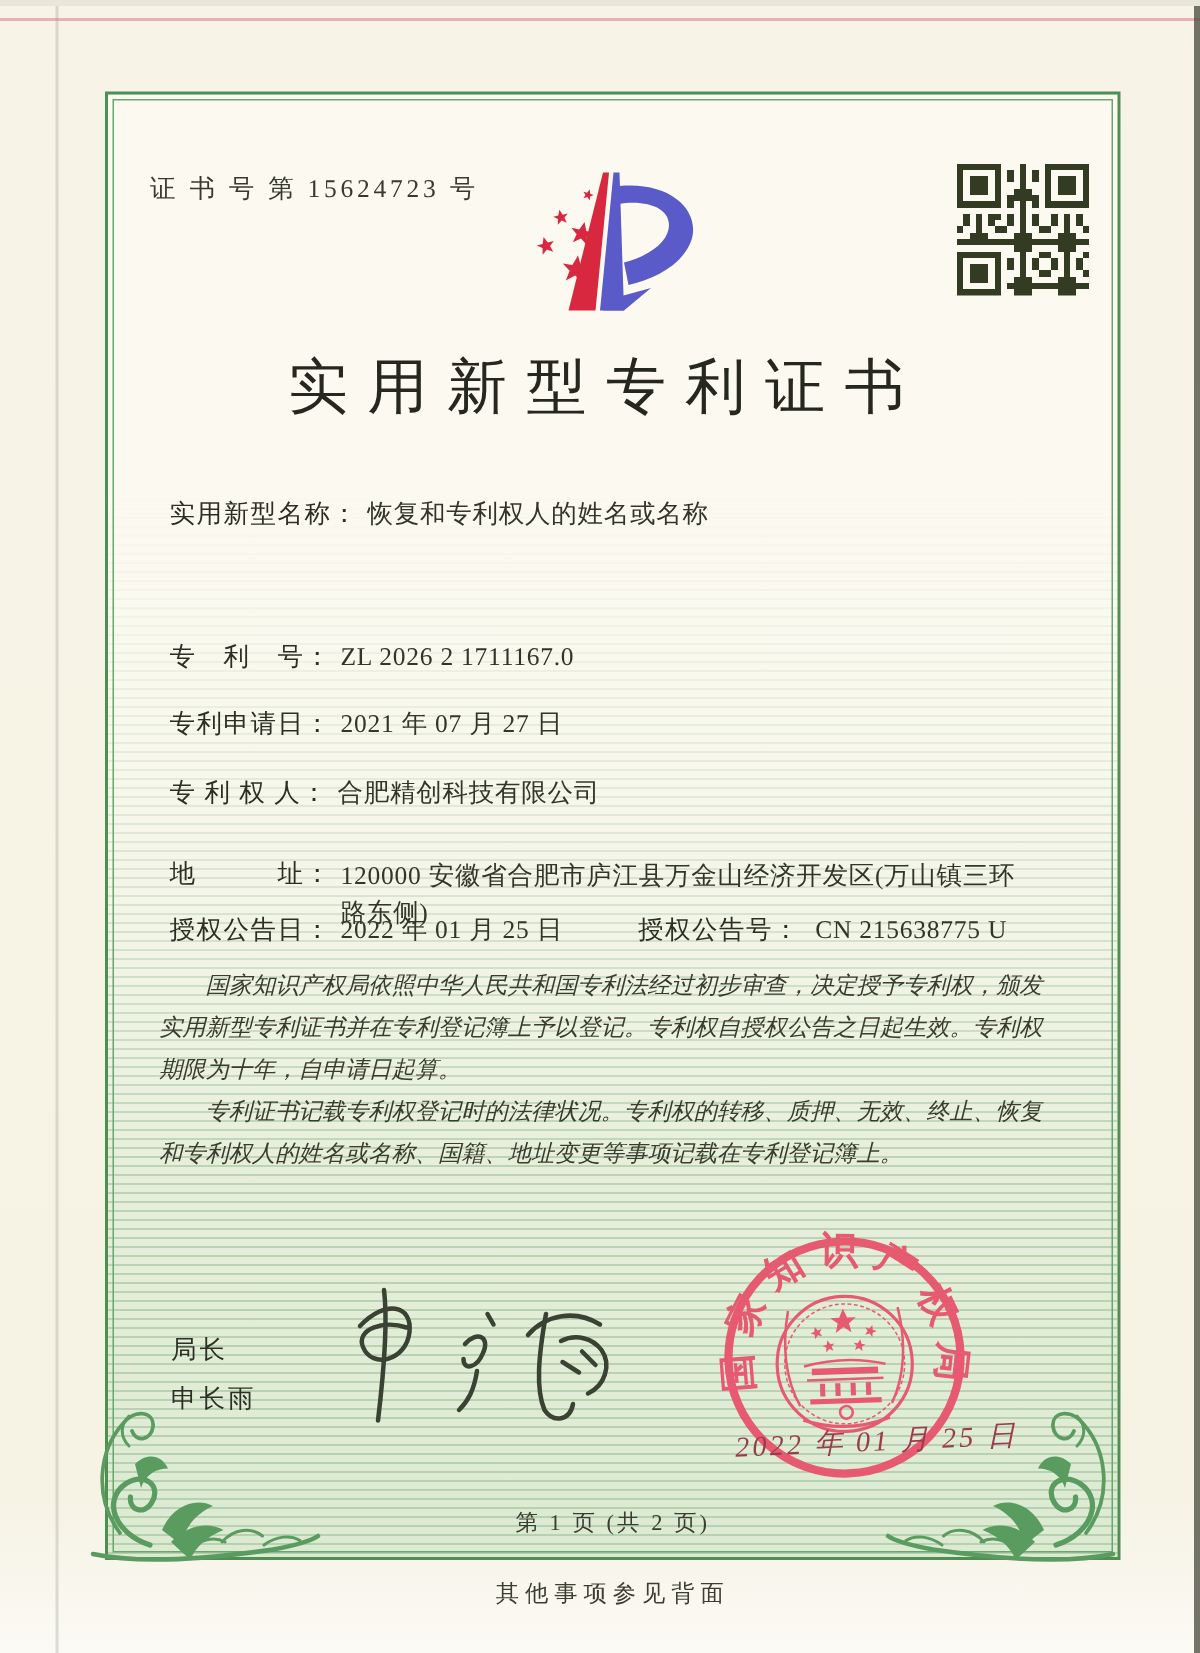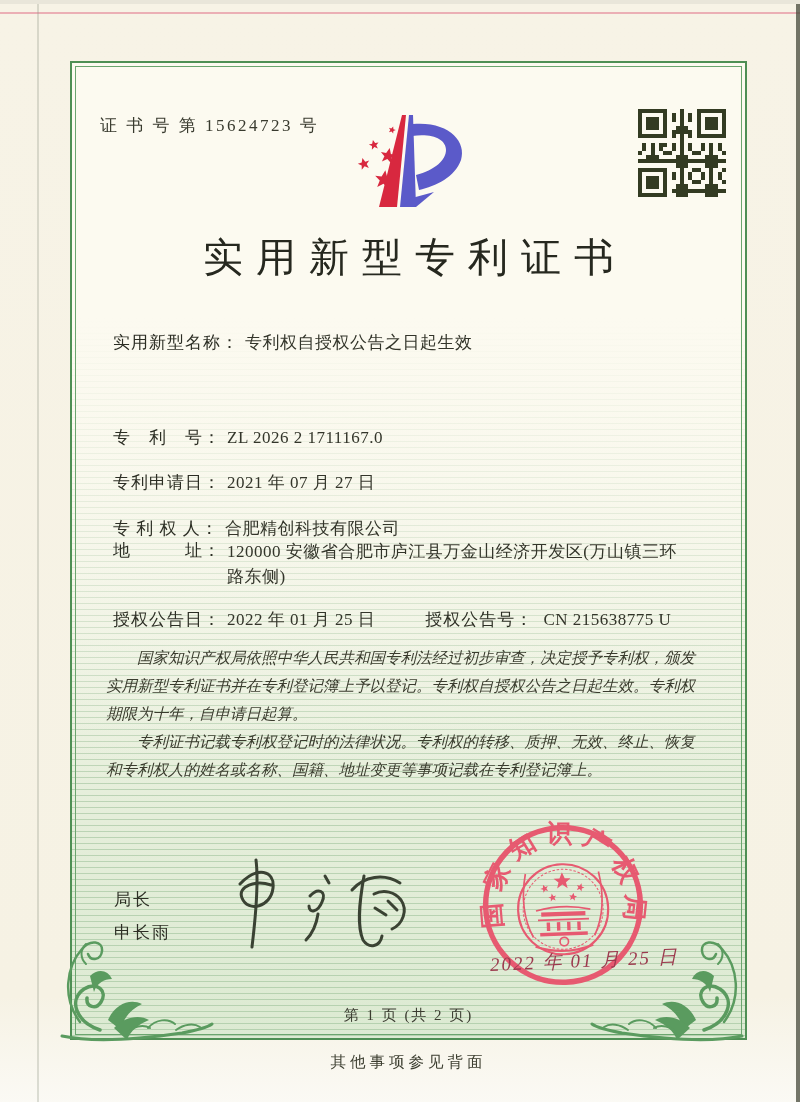--- a/index.html
+++ b/index.html
@@ -23,21 +23,21 @@
     position:absolute;left:70px;top:57px;width:677px;height:979px;
     border:2.5px solid var(--frame_green);
     background:
       linear-gradient(to bottom, rgba(252,250,240,1) 0%, rgba(252,250,240,1) 26%, rgba(252,250,240,0) 74%),
       repeating-linear-gradient(to bottom, rgba(118,168,118,.38) 0px, rgba(118,168,118,.38) 1px, rgba(235,243,228,0) 1px, rgba(235,243,228,0) 6px),
       linear-gradient(to bottom,#fcfaf0 0%,#f4f5e8 40%,#e7efdc 72%,#dcead2 100%);
   }
   .frame::after{content:"";position:absolute;inset:3px;border:1px solid #6aa56e;}
   .abs{position:absolute;}
   .cert-number{left:100px;top:110px;font-size:17px;letter-spacing:2.5px;color:#383a2e;}
-  .title{left:70px;width:677px;top:226px;text-align:center;font-size:40px;letter-spacing:13px;color:#26281f;text-indent:13px;}
+  .title{left:59px;width:677px;top:226px;text-align:center;font-size:40px;letter-spacing:13px;color:#26281f;text-indent:13px;}
   .row{left:113px;width:600px;display:flex;font-size:17px;line-height:1.3;}
   .row .lab{display:inline-block;min-width:106px;white-space:pre;letter-spacing:1px;color:#2c2e24;flex:none;}
   .row .val{margin-left:6px;letter-spacing:.5px;color:#33352a;}
   .val-wrap{display:inline-block;width:450px;line-height:1.45;}
   .pair2{margin-left:50px;white-space:nowrap;}
   .bodytext{left:106px;top:640px;width:590px;font-size:15.5px;line-height:28px;font-style:italic;color:#3a3c2e;}
   .bodytext p{text-indent:2em;}
   .sig-title{left:114px;top:884px;font-size:17px;letter-spacing:2px;}
   .sig-name{left:114px;top:917px;font-size:17px;letter-spacing:2px;}
   .page-num{left:70px;width:677px;top:1002px;text-align:center;font-size:15px;letter-spacing:2px;color:#3a3c30;}
@@ -338,35 +338,35 @@
         <rect x="16" y="20" width="1" height="1" fill="#333b22"></rect>
         <rect x="17" y="20" width="1" height="1" fill="#333b22"></rect>
         <rect x="18" y="20" width="1" height="1" fill="#333b22"></rect>
       </svg>
   </div>
 
   <div class="abs title">实用新型专利证书</div>
 
   <div class="abs row" style="top:328px;">
     <span class="lab">实用新型名称：</span>
-    <span class="val">专利权自授权公告之日起生效</span>
+    <span class="val">恢复和专利权人的姓名或名称</span>
   </div>
   <div class="abs row" style="top:423px;">
     <span class="lab">专　利　号：</span>
     <span class="val">ZL 2026 2 1711167.0</span>
   </div>
   <div class="abs row" style="top:468px;">
     <span class="lab">专利申请日：</span>
     <span class="val">2021 年 07 月 27 日</span>
   </div>
   <div class="abs row" style="top:514px;">
     <span class="lab">专 利 权 人：</span>
     <span class="val">合肥精创科技有限公司</span>
   </div>
-  <div class="abs row" style="top:536px;">
+  <div class="abs row" style="top:568px;">
     <span class="lab">地　　　址：</span>
     <span class="val val-wrap">120000 安徽省合肥市庐江县万金山经济开发区(万山镇三环路东侧)</span>
   </div>
   <div class="abs row" style="top:605px;">
     <span class="lab">授权公告日：</span>
     <span class="val">2022 年 01 月 25 日</span>
     <span class="pair2">
       <span class="lab" style="min-width:0;">授权公告号：</span>
       <span class="val">CN 215638775 U</span>
     </span>

